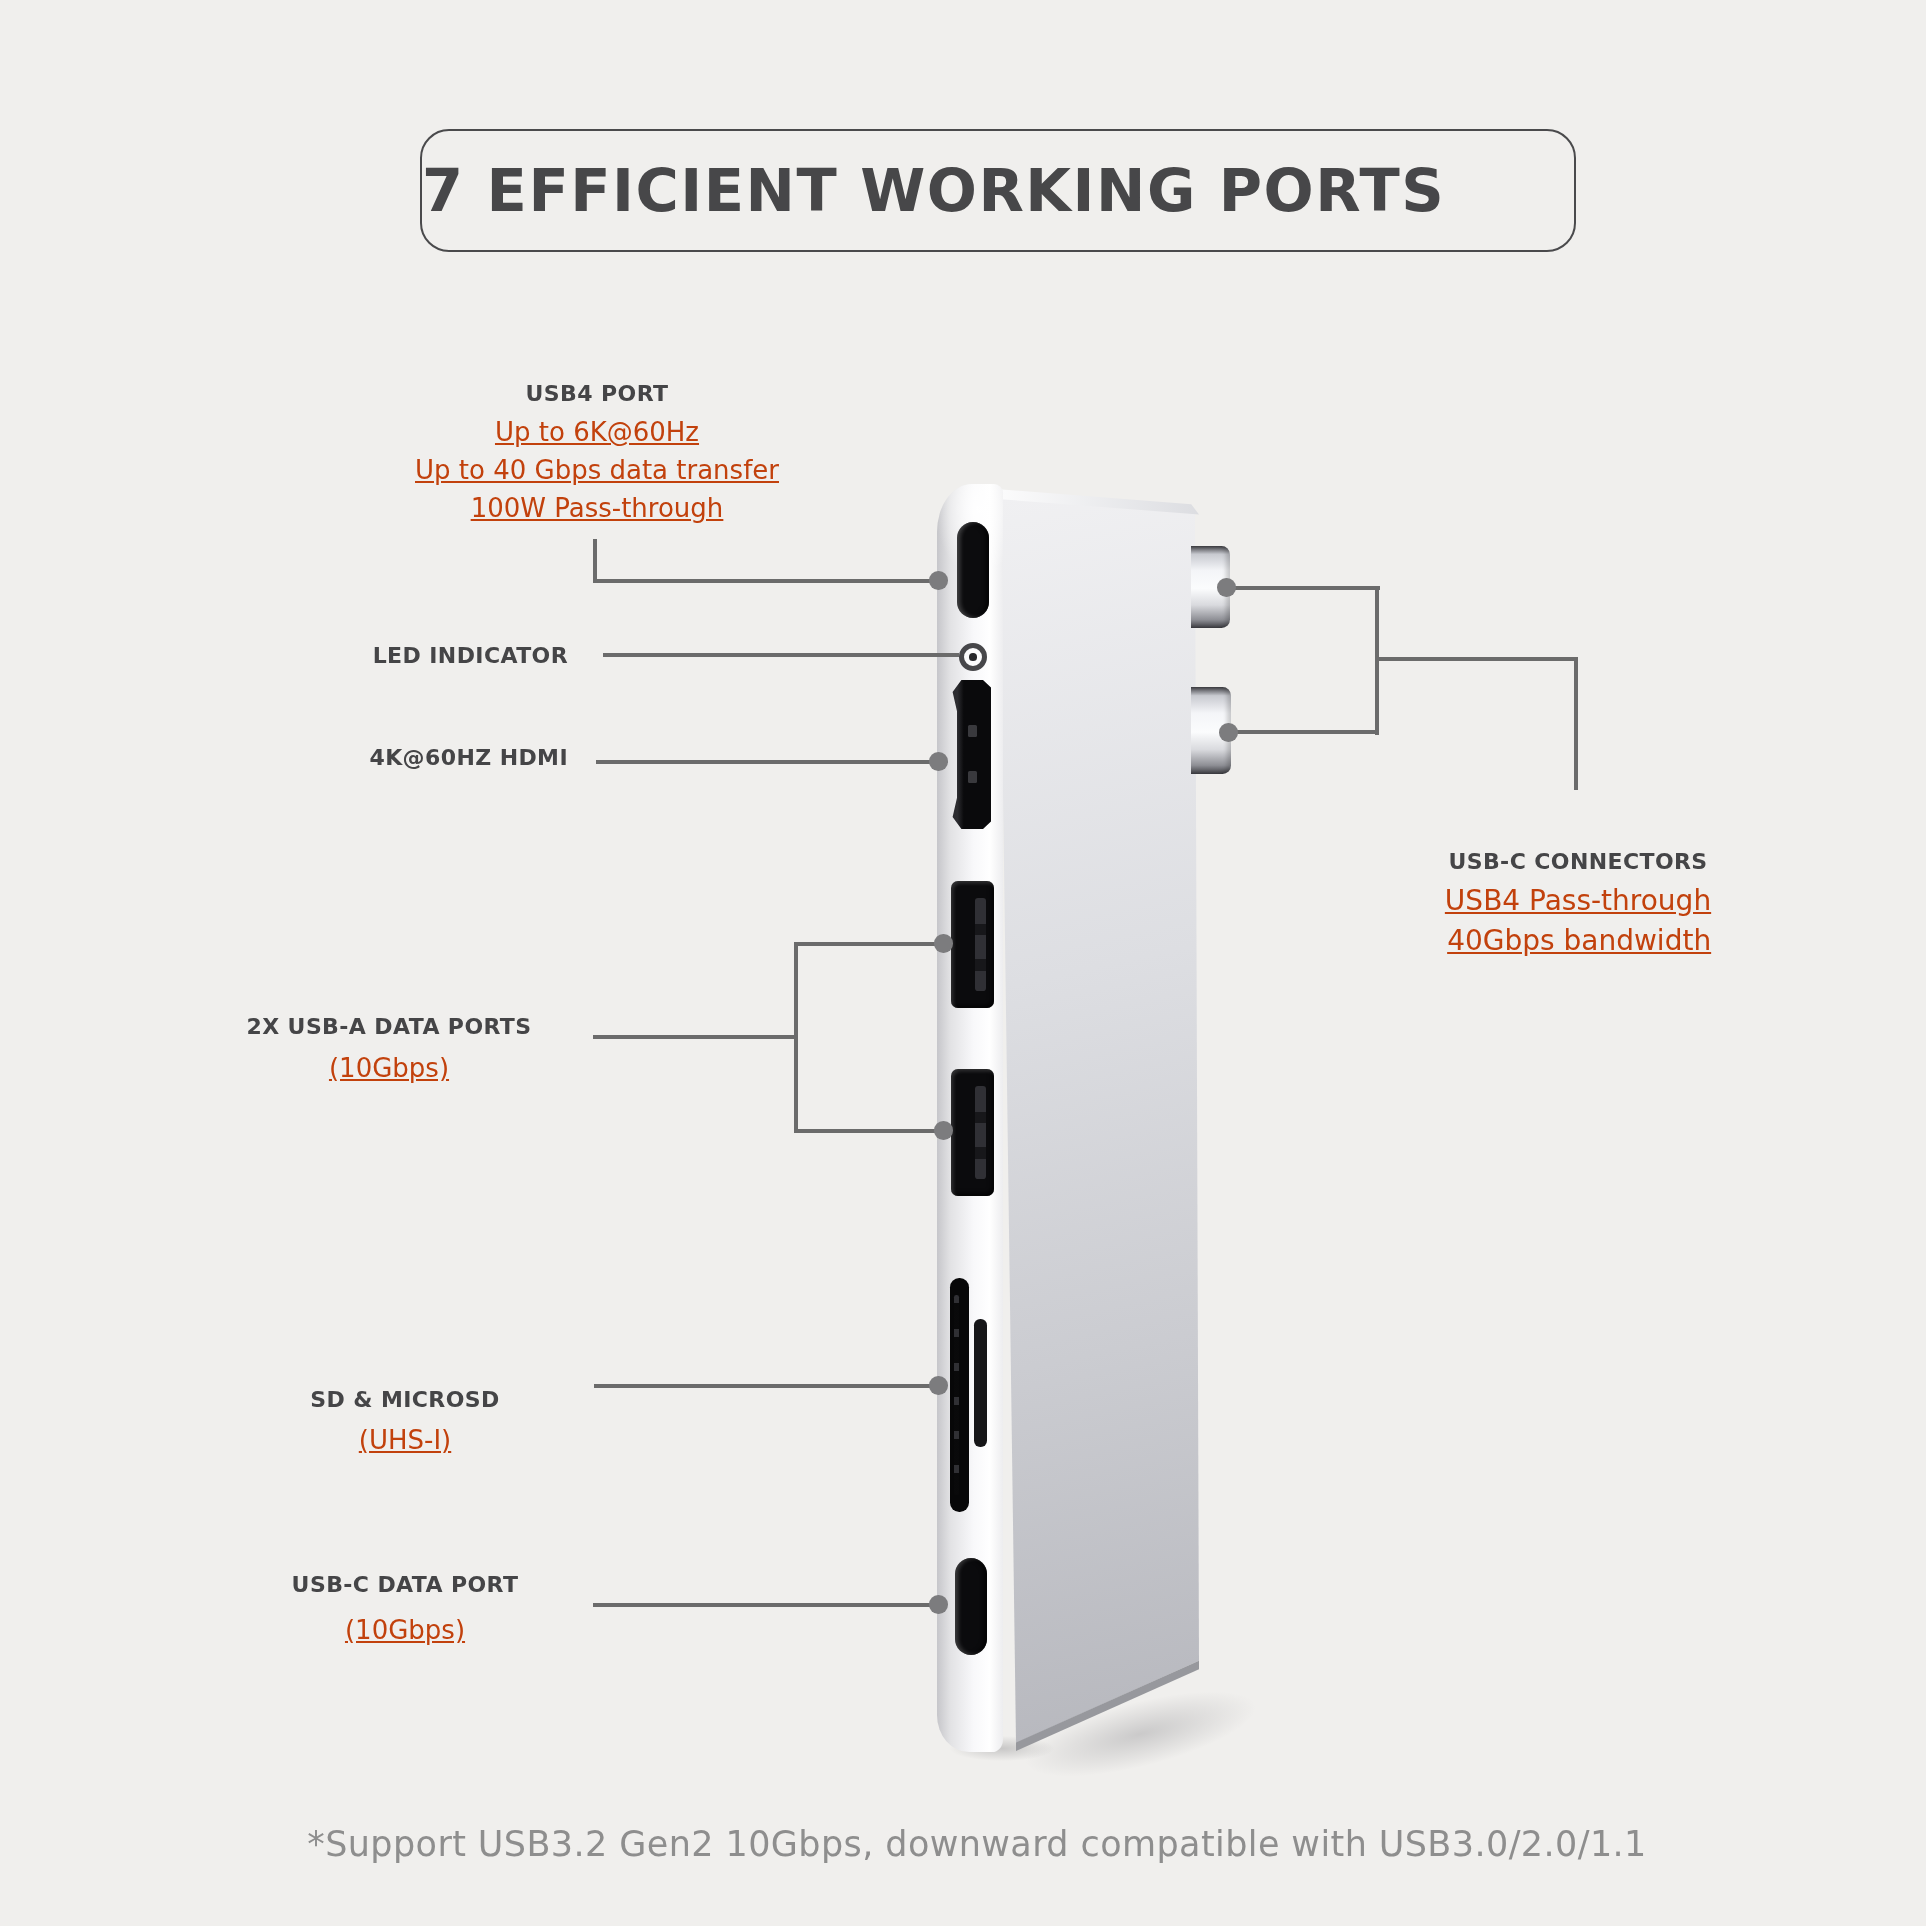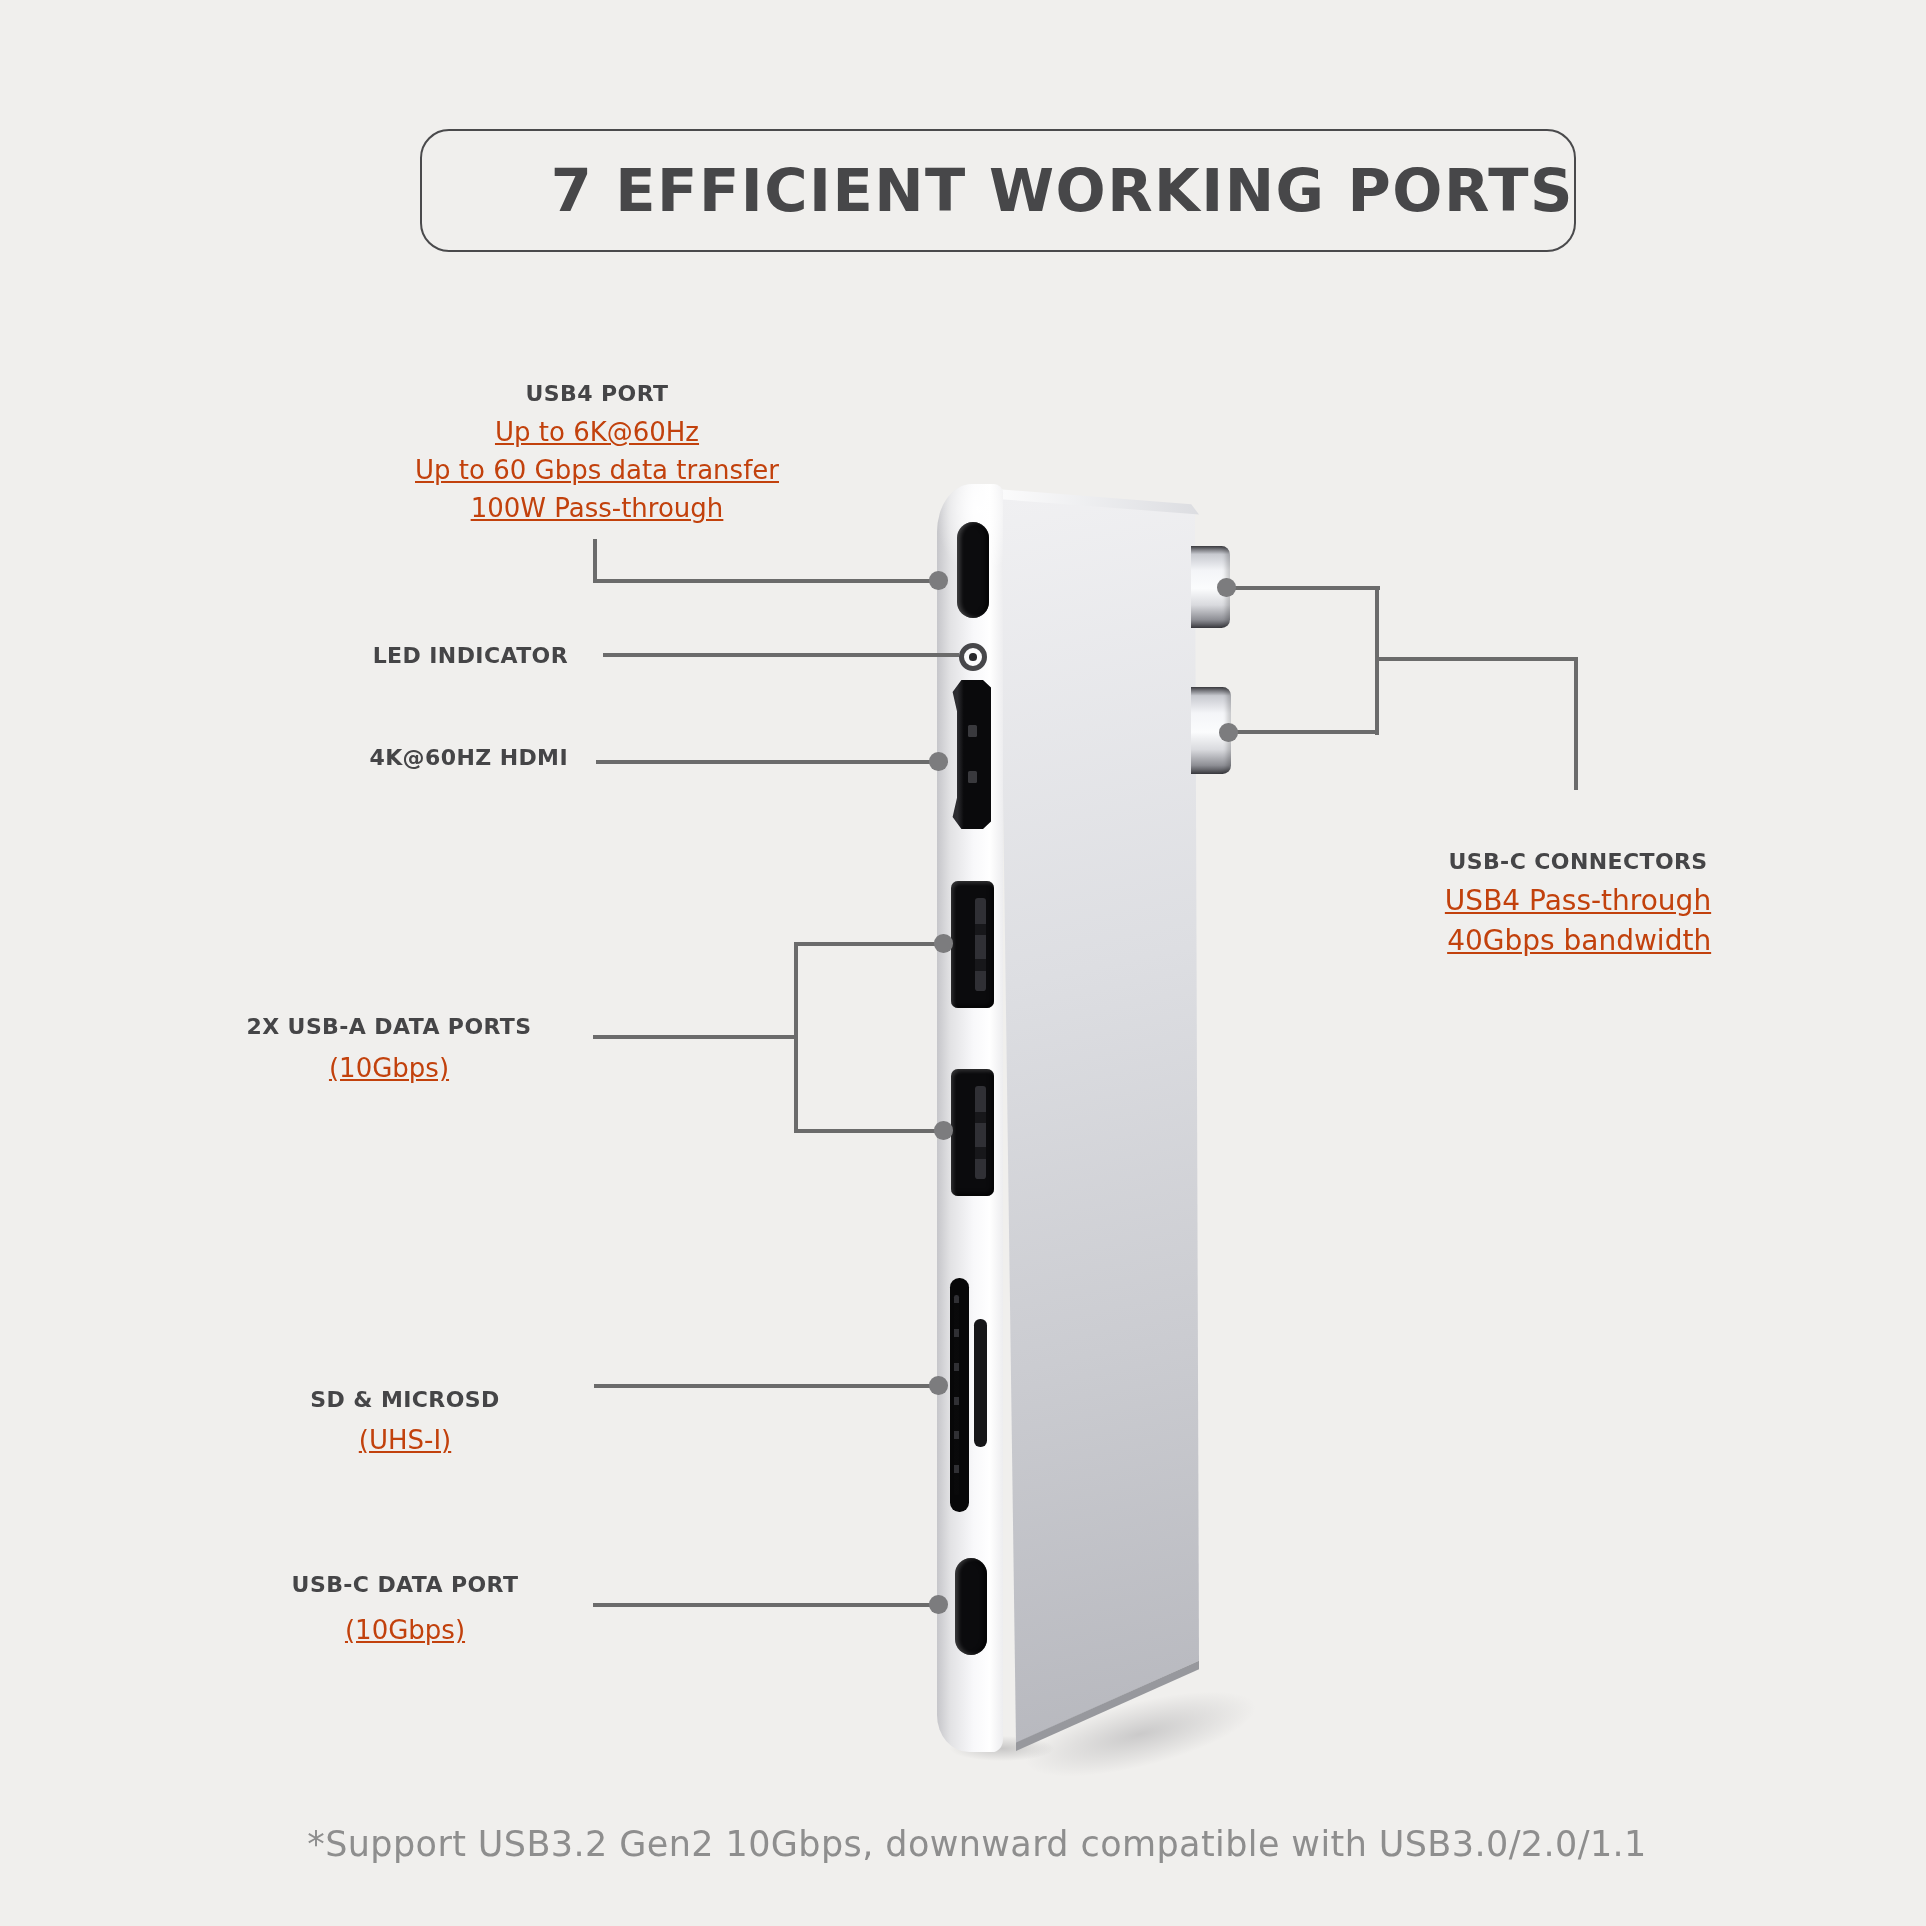--- a/index.html
+++ b/index.html
@@ -1,21 +1,21 @@
 <!DOCTYPE html>
 <html style="font-size:12.3px"><head>
 <meta charset="utf-8">
 <style>
   html,body{margin:0;padding:0;}
   body{width:1926px;height:1926px;font-family:"DejaVu Sans","Liberation Sans",sans-serif;}
   .canvas{position:relative;width:1926px;height:1926px;background:#f0efed;overflow:hidden;}
 
   
   .title-box{position:absolute;left:420px;top:129px;width:1152px;height:119px;
-    border:2.3px solid #4a4a4c;border-radius:29px;display:flex;align-items:center;justify-content:flex-end;}
+    border:2.3px solid #4a4a4c;border-radius:29px;display:flex;align-items:center;justify-content:flex-start;}
   .title-box span{font-size:59px;font-weight:700;letter-spacing:1.5px;color:#474749;white-space:nowrap;}
 
   
   .shadow-main{position:absolute;left:971px;top:1688px;width:339px;height:92px;
     background:radial-gradient(closest-side,rgba(70,70,78,.22),rgba(70,70,78,0) 70%);
     transform:rotate(-14deg);}
   .shadow-front{position:absolute;left:929px;top:1731px;width:146px;height:35px;
     background:radial-gradient(closest-side,rgba(40,40,46,.20),rgba(40,40,46,0) 72%);}
   .side-face{position:absolute;left:999px;top:498px;width:200px;height:1245px;
     clip-path:polygon(0% 0%,98% 1.2%,100% 93.4%,8.5% 100%);
@@ -133,21 +133,21 @@
   <div class="cl" style="left:1375px;top:586px;width:3.9px;height:149px;"></div>
   <div class="cl" style="left:1228px;top:730px;width:151px;height:3.9px;"></div>
   <div class="cl" style="left:1375px;top:657px;width:203px;height:3.9px;"></div>
   <div class="cl" style="left:1574px;top:657px;width:3.9px;height:133px;"></div>
   <div class="dot" style="left:1217px;top:578px;"></div>
   <div class="dot" style="left:1219px;top:723px;"></div>
 
   <div class="lbl center" style="left:597px;top:374px;">
     <div class="h">USB4 PORT</div>
     <div class="d">Up to 6K@60Hz</div>
-    <div class="d">Up to 60 Gbps data transfer</div>
+    <div class="d">Up to 40 Gbps data transfer</div>
     <div class="d">100W Pass-through</div>
   </div>
 
   <div class="lbl right-align" style="right:1358px;top:636px;">
     <div class="h">LED INDICATOR</div>
   </div>
 
   <div class="lbl right-align" style="right:1358px;top:738px;">
     <div class="h">4K@60HZ HDMI</div>
   </div>

